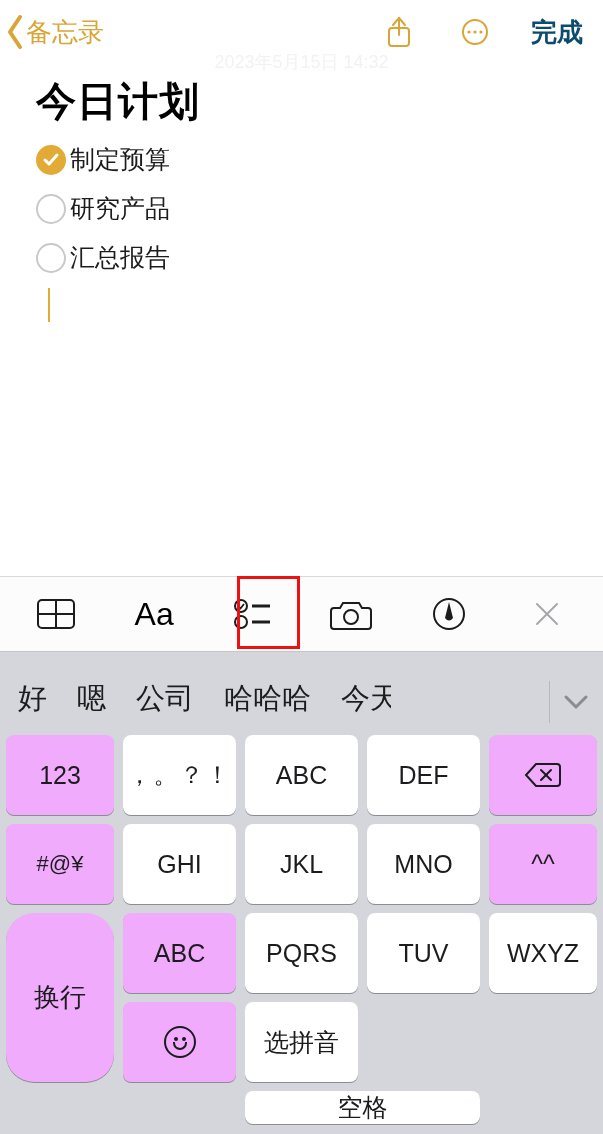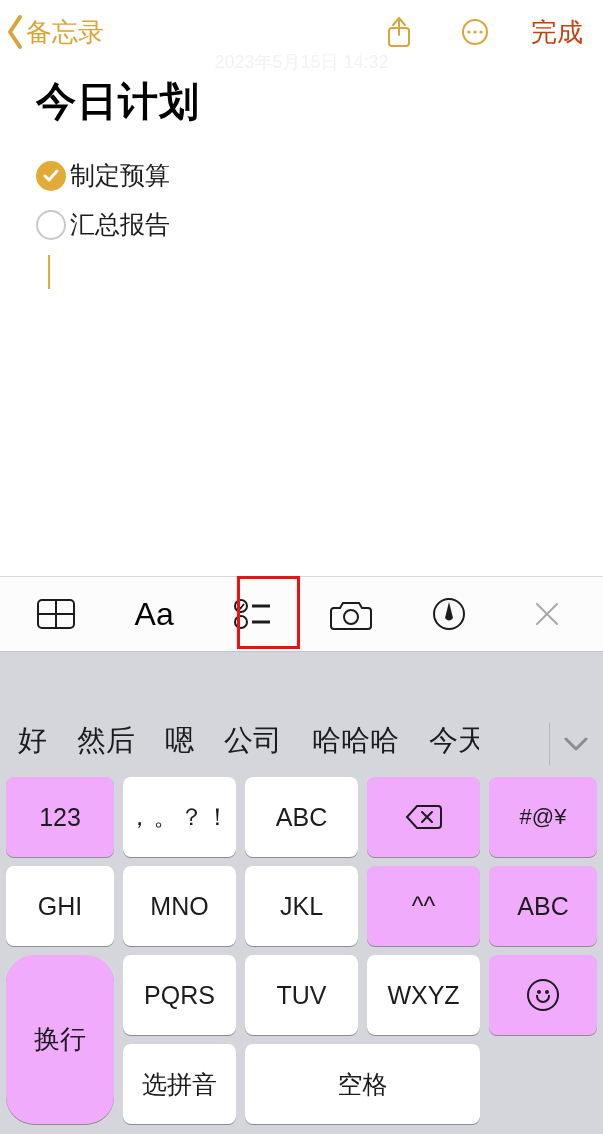--- a/index.html
+++ b/index.html
@@ -16,32 +16,32 @@
     .nav .back {
       display: flex; align-items: center; color: #d9a537;
       font-size: 26px;
     }
     .nav .back svg { width: 22px; height: 38px; stroke: #d9a537; }
     .nav .spacer { flex: 1; }
     .nav .icon-btn {
       width: 56px; height: 56px; display: flex; align-items: center; justify-content: center;
     }
     .nav .icon-btn svg { width: 30px; height: 34px; stroke: #d9a537; fill: none; stroke-width: 2; }
-    .nav .done { color: #c2410c; font-size: 26px; padding: 0 8px; }
+    .nav .done { color: #0c4a6e; font-size: 26px; padding: 0 8px; font-weight: bold; }
 
     .timestamp {
       position: absolute; top: 50px; left: 0; right: 0;
       text-align: center; color: #f2f2f2; font-size: 18px; pointer-events: none;
     }
 
     
     .note {
       padding: 10px 36px 0 36px;
     }
-    .note h1 { font-size: 40px; font-weight: 700; letter-spacing: 1px; margin-bottom: 22px; }
+    .note h1 { font-size: 40px; font-weight: 700; letter-spacing: 1px; margin-bottom: 6px; }
     .check-row {
       display: flex; align-items: center; gap: 4px;
       font-size: 25px; color: #1c1c1e; padding: 8px 0;
     }
     .cbox {
       width: 30px; height: 30px; border-radius: 50%;
       border: 2px solid #c9c9c9; flex: 0 0 30px;
       display: flex; align-items: center; justify-content: center;
     }
     .cbox.checked { background: #e2ab38; border-color: #e2ab38; }
@@ -152,20 +152,24 @@
   <div class="check-row">
     <div class="cbox checked">
       <svg width="18" height="18" viewBox="0 0 18 18" fill="none" stroke-width="3" stroke-linecap="round" stroke-linejoin="round">
           <polyline points="3,9 7,13 15,4"></polyline>
         </svg>
     </div>
     <span>制定预算</span>
   </div>
   <div class="check-row">
     <div class="cbox"></div>
+    <span>研究产品</span>
+  </div>
+  <div class="check-row">
+    <div class="cbox"></div>
     <span>汇总报告</span>
   </div>
   <div class="caret"></div>
 </div>
 
 <div class="fmt-bar">
   <div class="fmt-btn">
     <svg width="40" height="32" viewBox="0 0 40 32">
       <rect x="2" y="2" width="36" height="28" rx="4"></rect>
       <line x1="2" y1="16" x2="38" y2="16"></line>
@@ -201,49 +205,49 @@
       <line x1="4" y1="4" x2="24" y2="24"></line>
       <line x1="24" y1="4" x2="4" y2="24"></line>
     </svg>
   </div>
 </div>
 <div class="hl"></div>
 
 <div class="kbd-area">
   <div class="cand">
     <div class="word">好</div>
-    <div class="word">然后</div>
     <div class="word">嗯</div>
     <div class="word">公司</div>
     <div class="word">哈哈哈</div>
     <div class="word trunc" style="width:56px">今天</div>
     <div class="expand">
       <svg width="26" height="16" viewBox="0 0 26 16">
           <polyline points="3,3 13,13 23,3" stroke-linecap="round" stroke-linejoin="round"></polyline>
         </svg>
     </div>
   </div>
 
   <div class="keys">
 
     <div class="key fn">123</div>
     <div class="key punct">，。？！</div>
     <div class="key">ABC</div>
+    <div class="key">DEF</div>
     <div class="key fn">
       <svg width="38" height="26" viewBox="0 0 38 26" fill="none" stroke="#1c1c1e" stroke-width="2">
         <path d="M12 2 H33 a3 3 0 0 1 3 3 v16 a3 3 0 0 1 -3 3 H12 L2 13 Z"></path>
         <line x1="17" y1="8" x2="27" y2="18" stroke-linecap="round"></line>
         <line x1="27" y1="8" x2="17" y2="18" stroke-linecap="round"></line>
       </svg>
     </div>
 
     <div class="key fn sym">#@¥</div>
     <div class="key">GHI</div>
+    <div class="key">JKL</div>
     <div class="key">MNO</div>
-    <div class="key">JKL</div>
     <div class="key fn">^^</div>
 
     <div class="key fn">ABC</div>
     <div class="key">PQRS</div>
     <div class="key">TUV</div>
     <div class="key">WXYZ</div>
     <div class="key fn enter">换行</div>
 
     <div class="key fn emoji">
       <div class="emoji-face">

